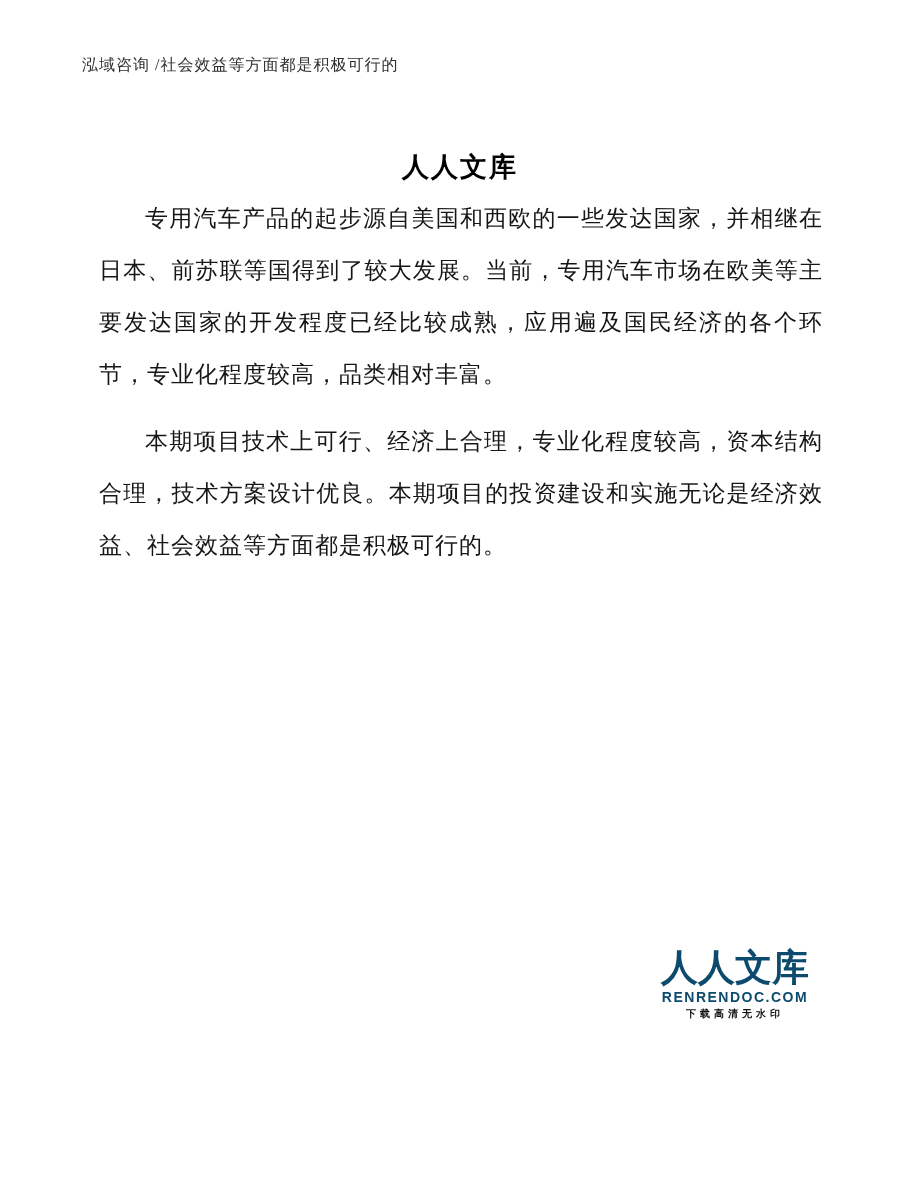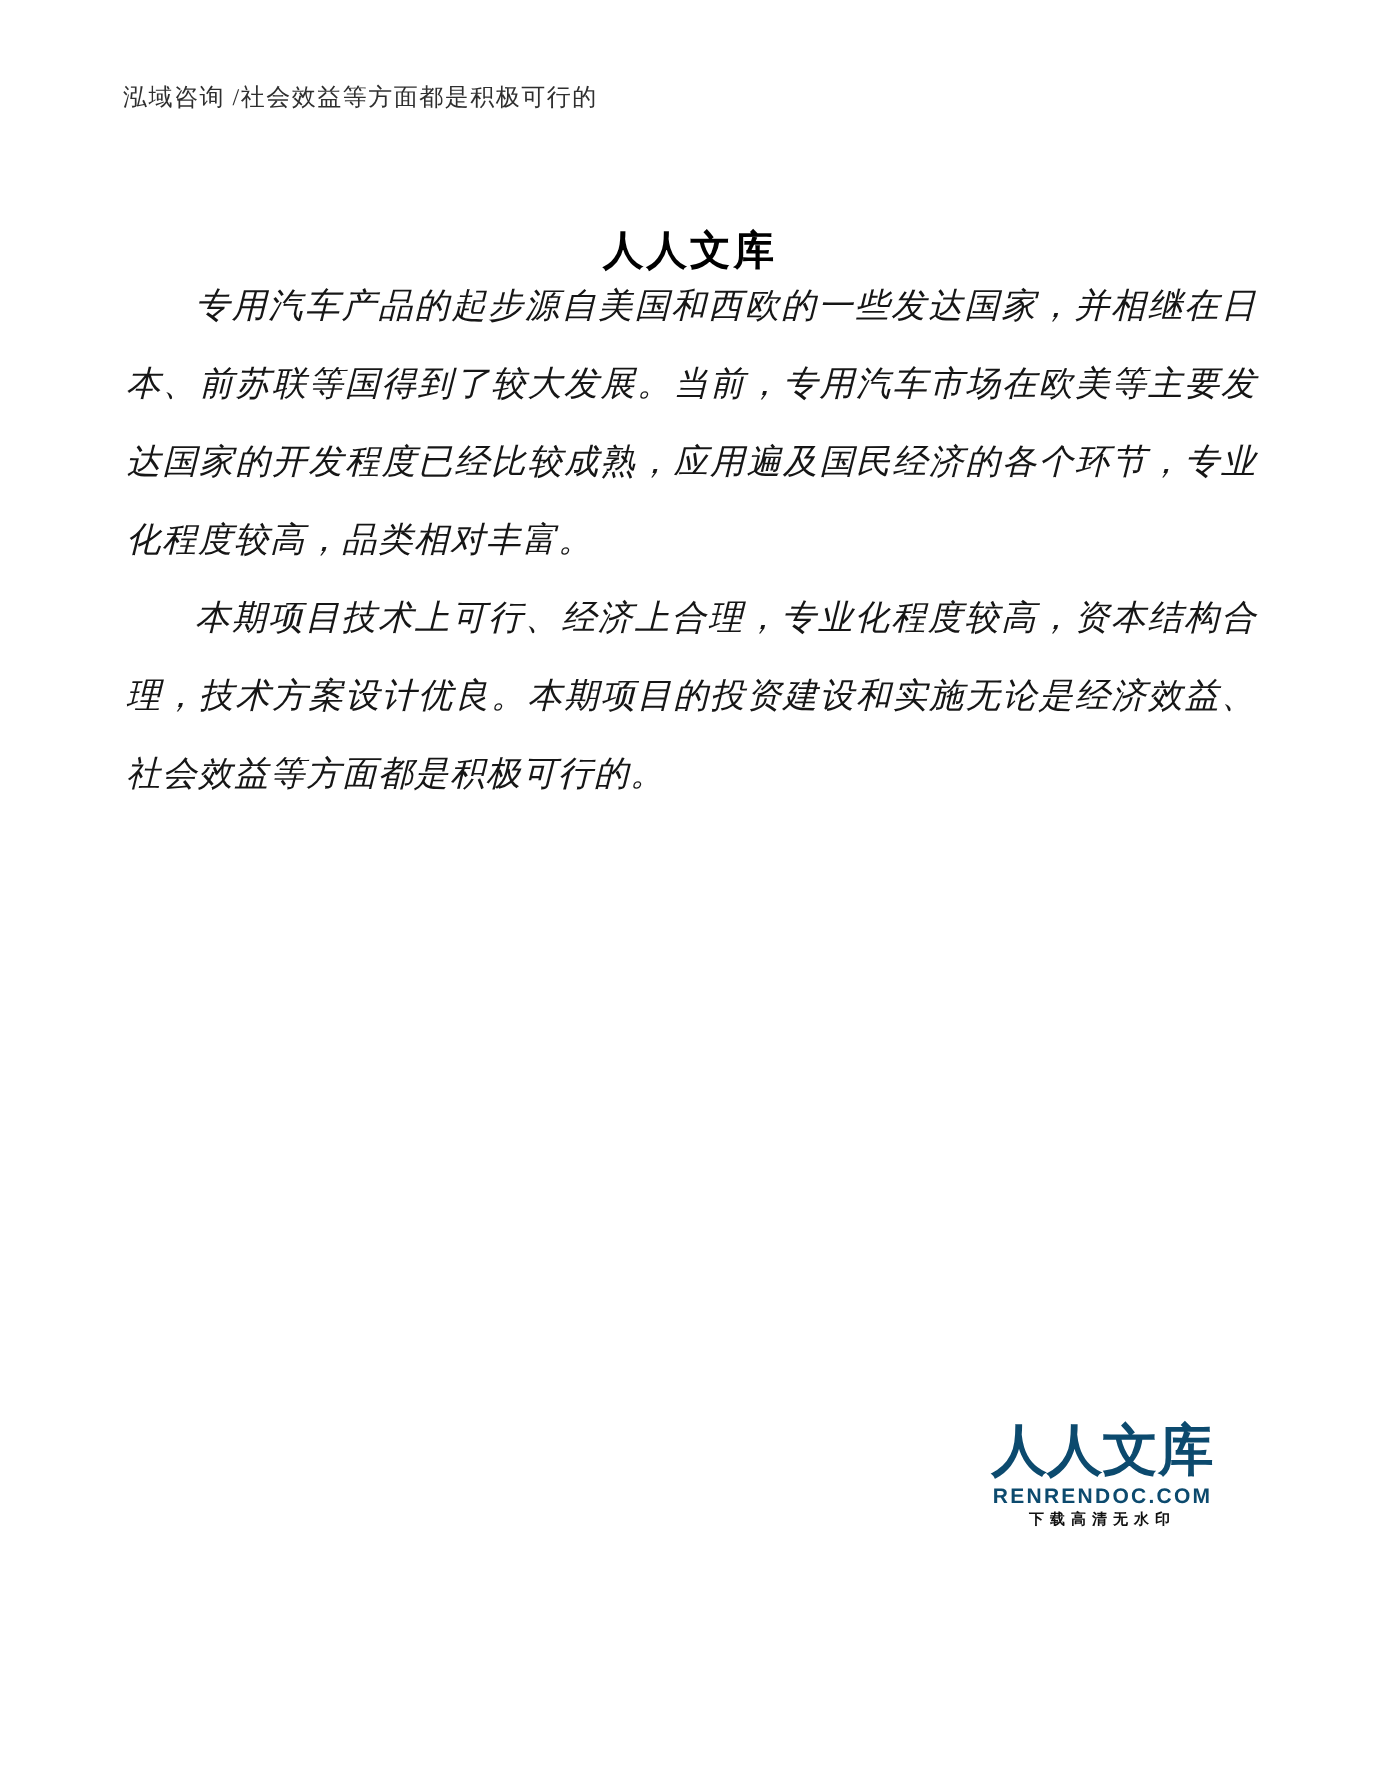--- a/index.html
+++ b/index.html
@@ -40,24 +40,23 @@
     left: 84px;
     top: 178px;
     width: 754px;
     font-size: 23px;
     line-height: 52px;
     letter-spacing: 1px;
     color: #161616;
     text-align: justify;
   }
   .doc-content p {
-    margin: 0;
+    margin: 15px;
     padding: 0;
     text-indent: 2em;
-    font-style: italic;
   }
   .watermark {
     position: absolute;
     left: 645px;
     top: 946px;
     width: 180px;
     text-align: center;
     pointer-events: none;
   }
   .wm-brand {

